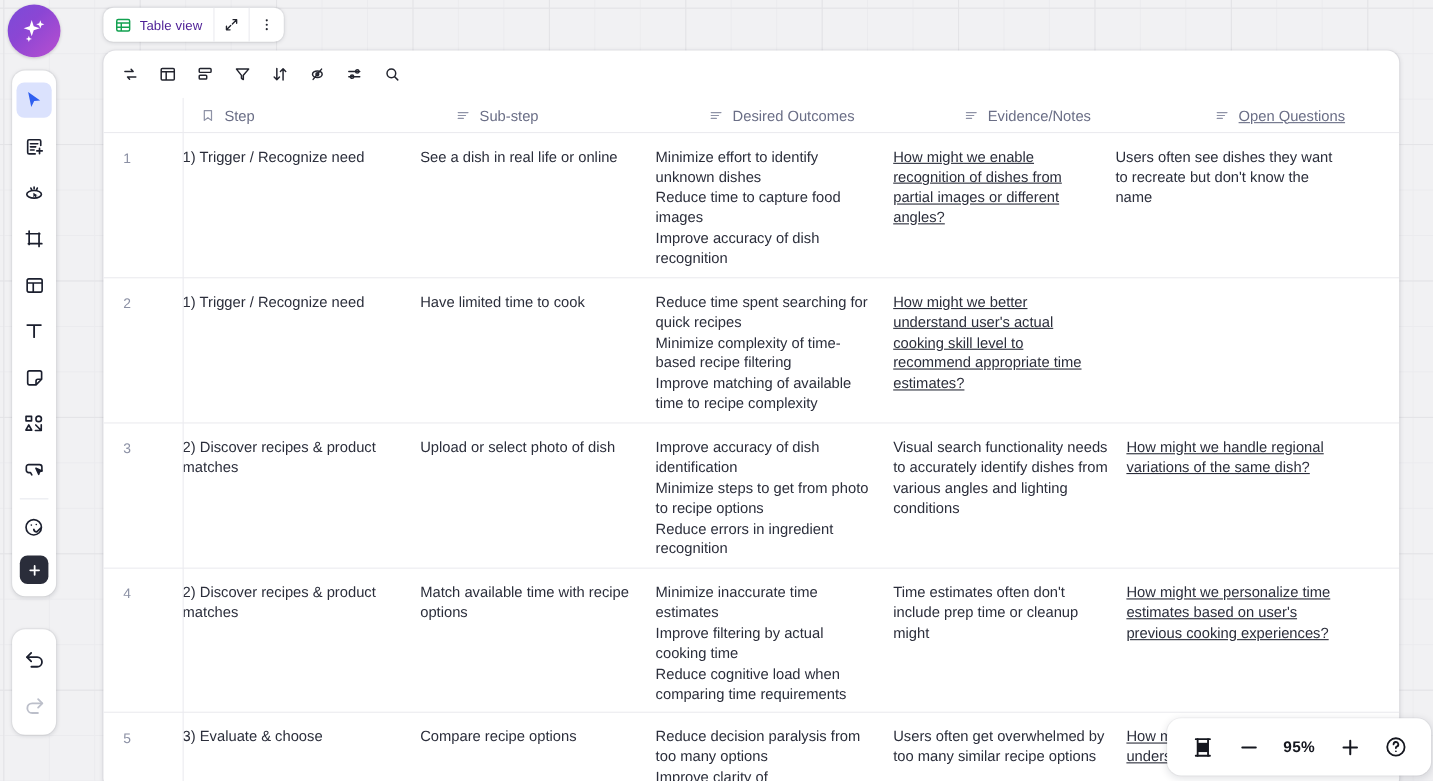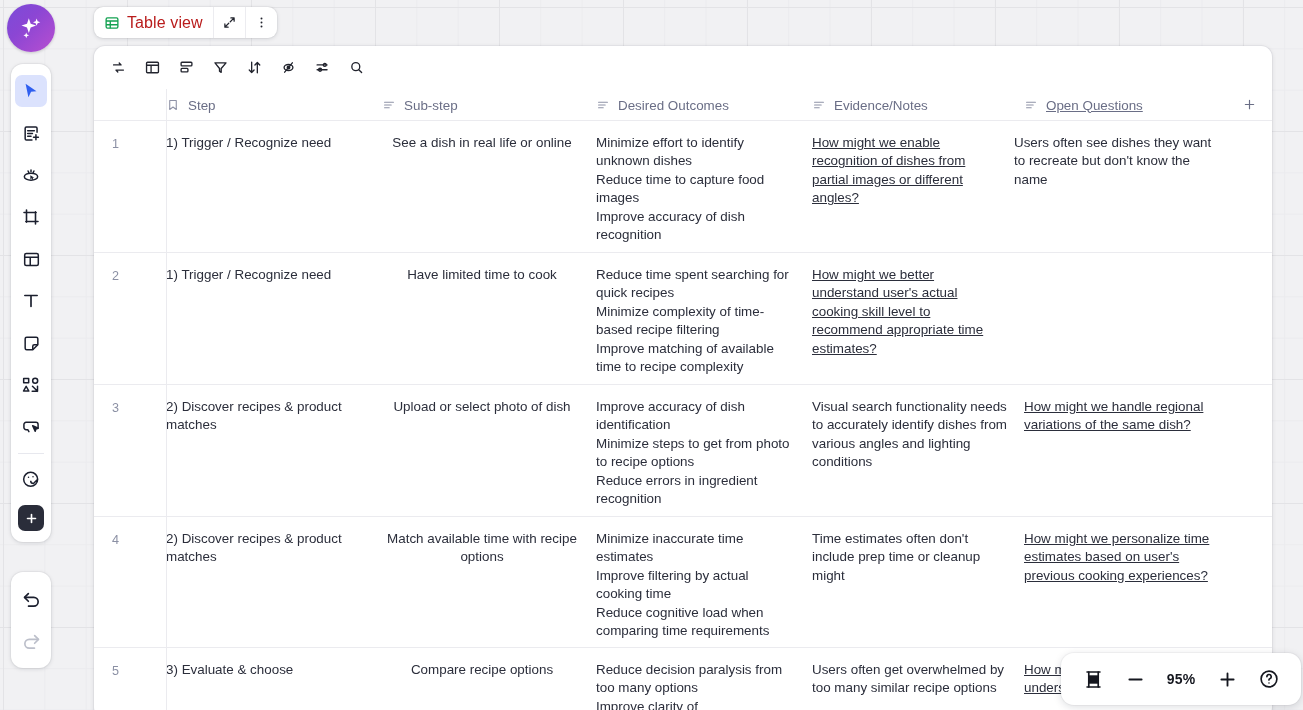--- a/index.html
+++ b/index.html
@@ -70,21 +70,21 @@
     box-shadow: 0 1px 4px rgba(16,20,40,.13), 0 0 0 1px rgba(16,20,40,.035);
     display: flex; align-items: stretch;
     font-size: 13.5px;
   }
   .chip-seg {
     display: flex; align-items: center; gap: 7px;
     padding: 0 10px;
     color: #1b1f2e;
   }
   .chip-seg + .chip-seg { border-left: 1px solid #ececf0; padding: 0 8px; }
-  #view-chip .chip-label { font-size: 16px; color: #b91c1c; letter-spacing: .1px; }
+  #view-chip .chip-label { font-size: 12px; color: #4c1d95; letter-spacing: .1px; }
 
   
   #table-card {
     position: absolute; left: 94px; top: 46px;
     width: 1178px; height: 672px;
     background: #fff;
     border-radius: 11px;
     box-shadow: 0 1px 5px rgba(16,20,40,.11), 0 0 0 1px rgba(16,20,40,.04);
     overflow: hidden;
   }
@@ -101,29 +101,30 @@
     color: #22242e;
   }
 
   
   #header-row {
     display: flex;
     height: 32px;
     border-bottom: 1px solid #ebebef;
     color: #6a6e86;
     font-size: 13.4px;
+    gap: 16px;
   }
   .hcell { display: flex; align-items: center; gap: 8px; padding-top: 1px; }
   .hcell .htext { color: #6a6e86; font-size: 13.4px; }
   .hcell svg { flex: 0 0 auto; color: #8e92a6; }
 
   
   .c-num  { width: 72px; flex: 0 0 72px; }
   .c-step { width: 216px; flex: 0 0 216px; }
-  .c-sub  { width: 214px; flex: 0 0 214px; text-align: center; }
+  .c-sub  { width: 214px; flex: 0 0 214px; }
   .c-out  { width: 216px; flex: 0 0 216px; }
   .c-ev   { width: 212px; flex: 0 0 212px; }
   .c-oq   { width: 202px; flex: 0 0 202px; text-decoration: underline; }
   .c-add  { width: 46px;  flex: 0 0 46px; display:flex; align-items:center; justify-content:center; }
 
   #header-row .c-num { border-right: 0; }
   #header-row .hcell:not(.c-num):not(.c-add) { padding-left: 0; }
 
   
   #rows { }

